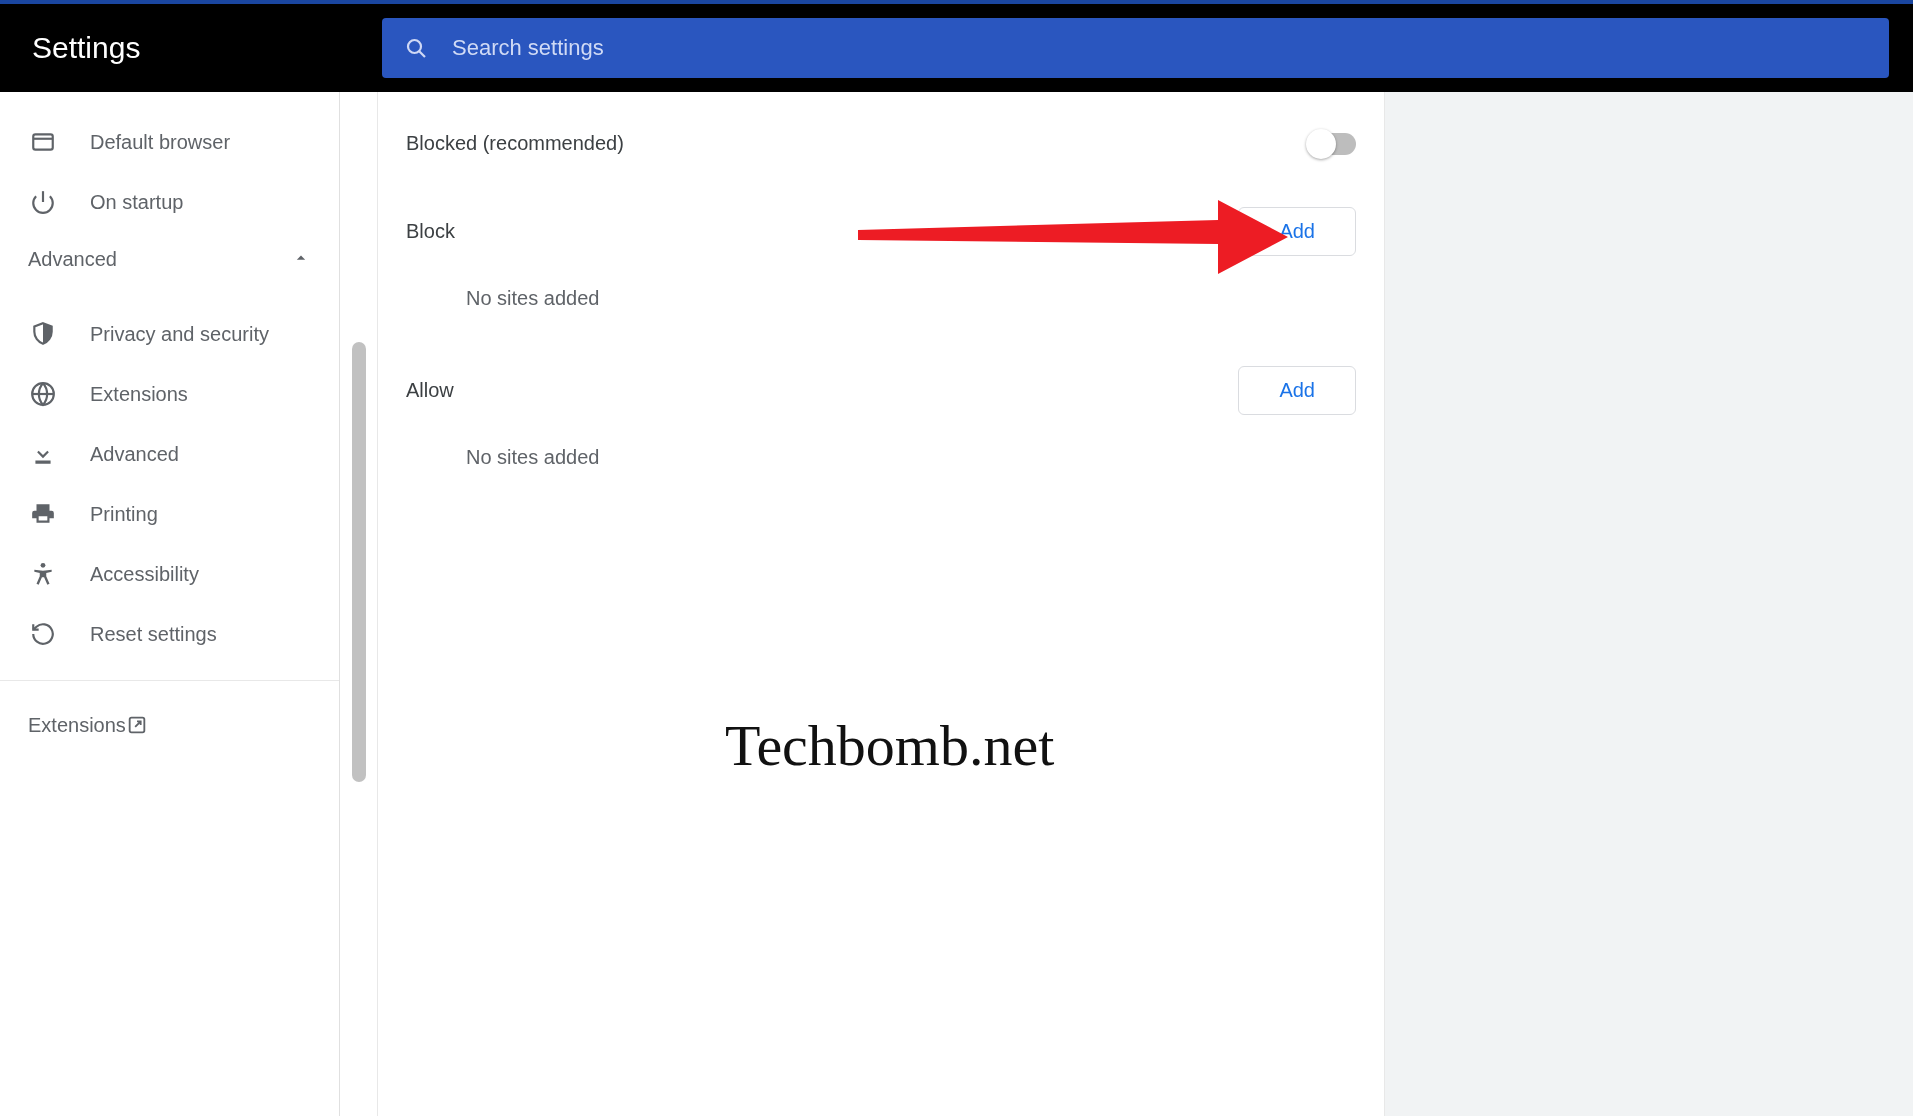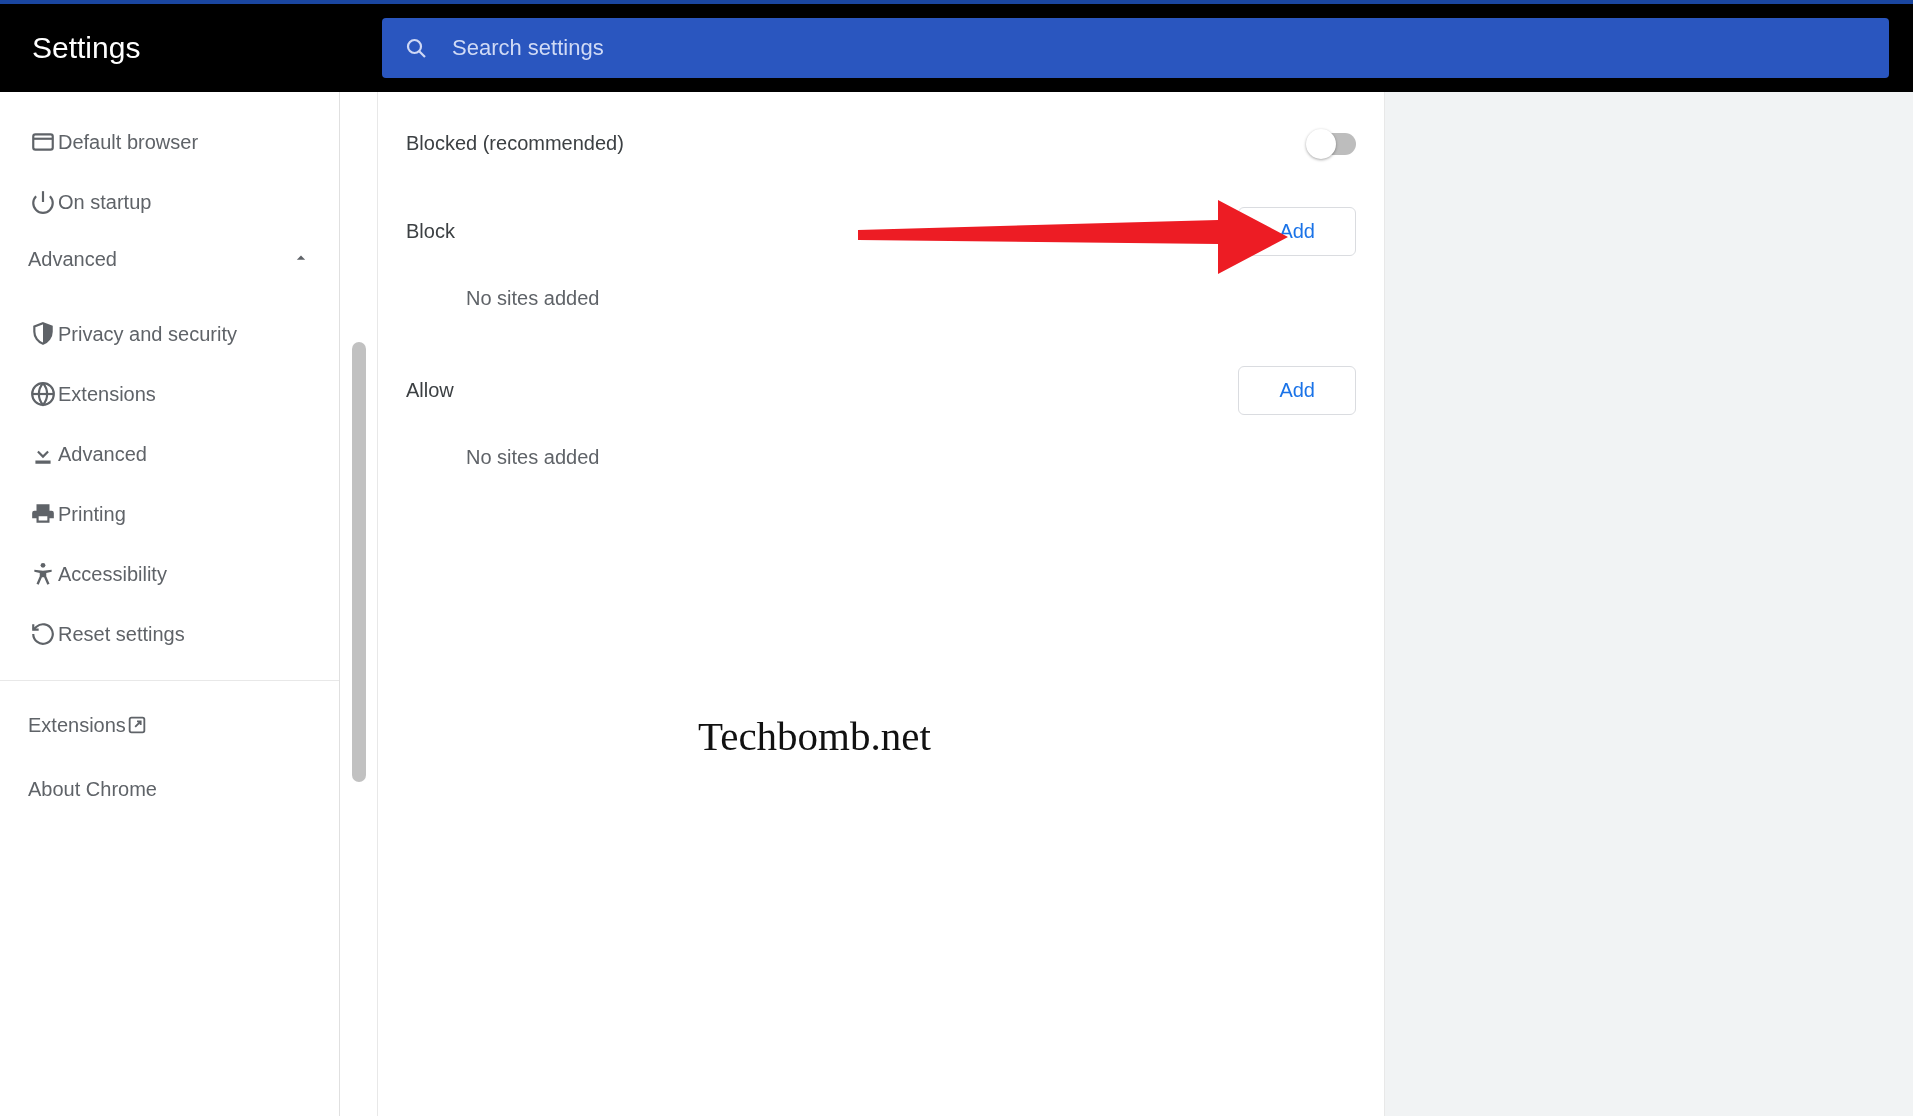--- a/index.html
+++ b/index.html
@@ -15,21 +15,21 @@
   .search-input::placeholder { color: #d0daf5; }
 
   
   .body { flex: 1; display: flex; overflow: hidden; }
   .sidebar { width: 340px; background: #fff; border-right: 1px solid #e0e0e0; padding-top: 20px; position: relative; }
   .scroll-gutter { width: 38px; background: #fff; position: relative; }
   .scroll-thumb { position: absolute; left: 12px; top: 250px; width: 14px; height: 440px; background: #c1c1c1; border-radius: 7px; }
 
   .nav-item { display: flex; align-items: center; height: 60px; padding: 0 28px; color: #5f6368; font-size: 20px; cursor: pointer; }
   .nav-item .nav-icon { width: 30px; display: flex; align-items: center; justify-content: center; color: #5f6368; }
-  .nav-item .nav-label { }
+  .nav-item .nav-label { margin-left: 32px; }
   .nav-section-header { display: flex; height: 56px; padding: 0 28px; color: #5f6368; font-size: 20px; justify-content: space-between; cursor: pointer; }
   .nav-divider { height: 1px; background: #e8e8e8; margin: 16px 0; }
   .ext-row { display: flex; align-items: center; padding: 0 28px; height: 56px; color: #5f6368; font-size: 20px; cursor: pointer; }
 
   
   .content-outer { flex: 1; background: #f1f3f4; display: flex; justify-content: flex-start; }
   .content-card { background: #fff; margin: 0; width: 1006px; margin-left: 0; margin-right: auto; padding: 0; box-shadow: 0 0 0 1px #e8e8e8; }
   .content-head { display: flex; align-items: center; height: 92px; padding: 0 28px; }
   .back-btn { width: 48px; height: 48px; display: flex; align-items: center; justify-content: center; color: #5f6368; cursor: pointer; border-radius: 50%; }
   .page-title { font-size: 23px; font-weight: 500; color: #202124; margin-left: 12px; flex: 1; }
@@ -45,21 +45,21 @@
 
   .section-row { display: flex; align-items: center; justify-content: space-between; padding: 0 28px; height: 72px; }
   .section-title { font-size: 20px; color: #3c4043; }
   .add-btn { border: 1px solid #dadce0; background: #fff; color: #1a73e8; font-size: 20px; font-weight: 500; padding: 12px 40px; border-radius: 6px; cursor: pointer; }
   .empty-text { font-size: 20px; color: #5f6368; padding: 20px 28px 44px 88px; }
 
   
   .arrow-wrap { position: absolute; pointer-events: none; }
 
   
-  .watermark { position: absolute; font-family: Georgia, "Times New Roman", serif; font-size: 41px; color: #111; font-weight: 500; }
+  .watermark { position: absolute; font-family: Georgia, "Times New Roman", serif; font-size: 58px; color: #111; font-weight: 500; margin-left: 27px; }
 
   .content-rel { position: relative; }
 
   svg { display: block; }
 </style>
 </head>
 <body>
 
 <div class="root">
 
@@ -177,23 +177,20 @@
       <div class="ext-row">
         <span>Extensions</span>
         <span>
           <svg width="22" height="22" viewBox="0 0 24 24" fill="none" stroke="currentColor" stroke-width="2">
               <rect x="4" y="4" width="16" height="16" rx="2"></rect>
               <path d="M10 14l6-6M12 8h4v4"></path>
             </svg>
         </span>
       </div>
 
-      <div class="ext-row" style="margin-top:8px">
-        <span>About Chrome</span>
-      </div>
 
     </div>
 
     <div class="scroll-gutter">
       <div class="scroll-thumb"></div>
     </div>
 
     <div class="content-outer content-rel">
       <div class="content-card">
 

